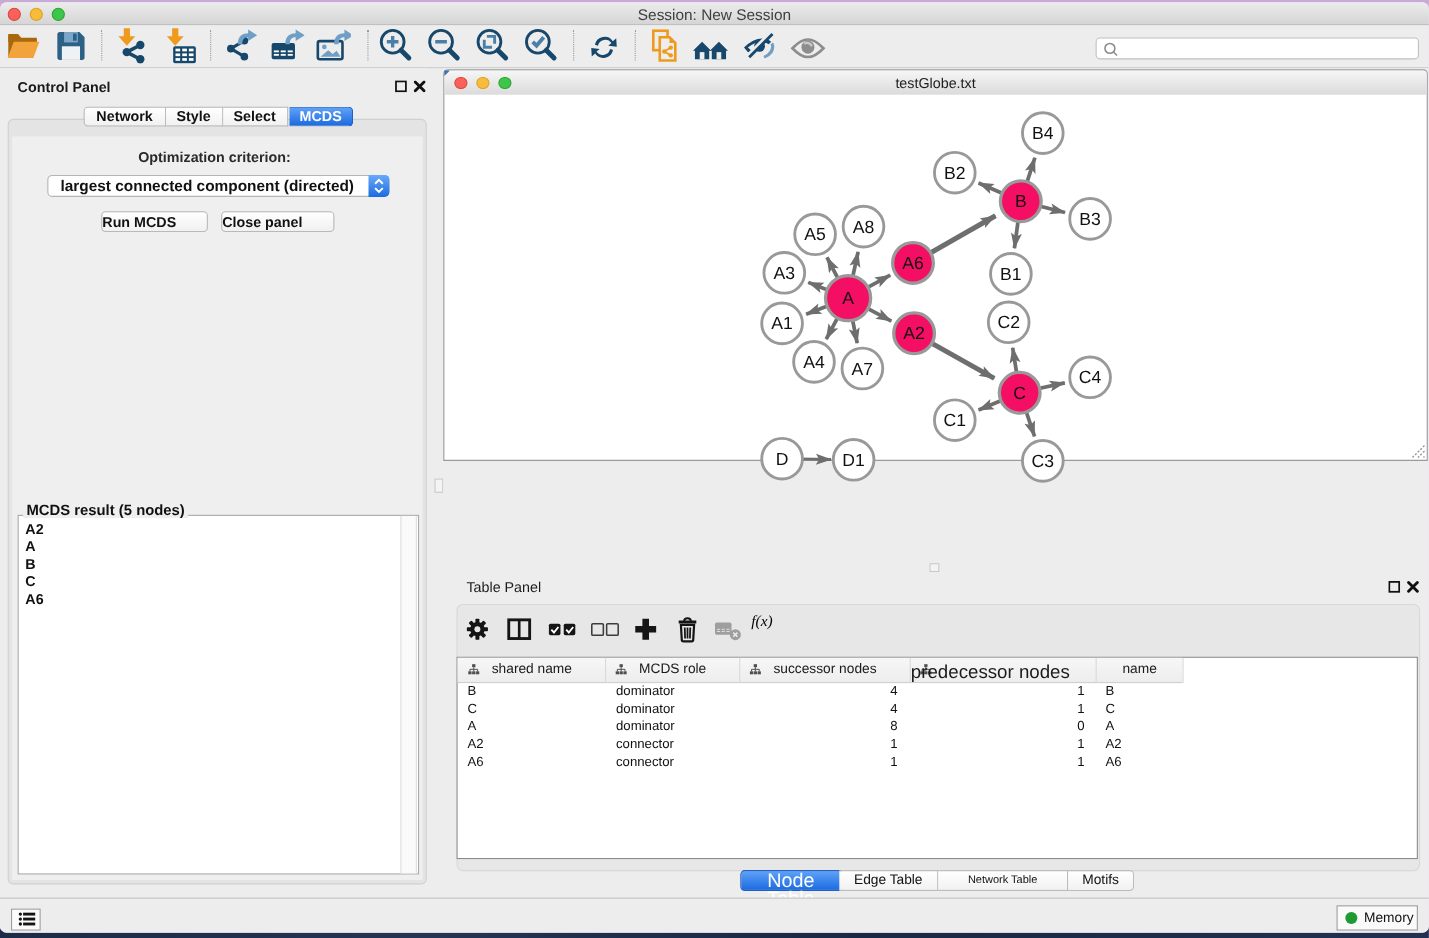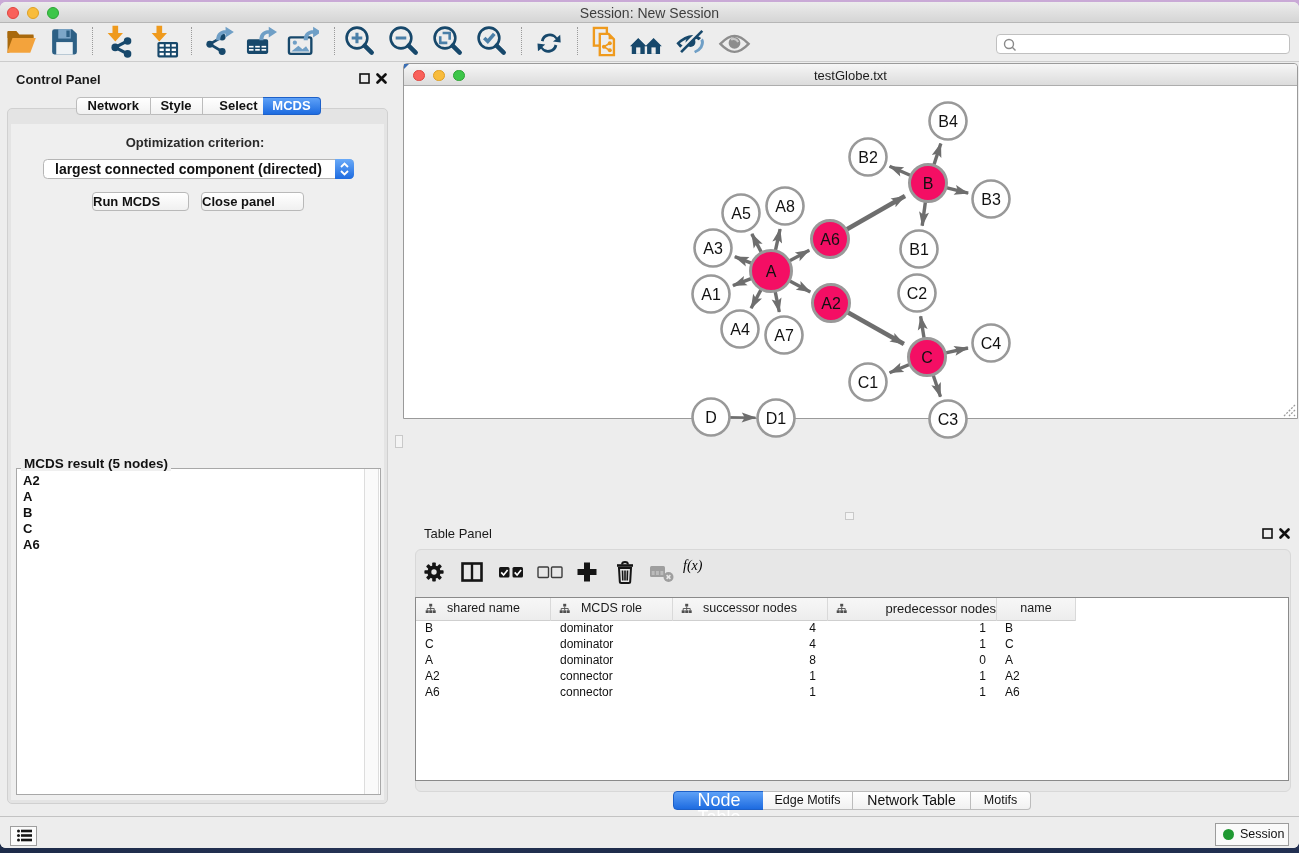--- a/index.html
+++ b/index.html
@@ -208,21 +208,21 @@
     <svg class="wbtn" style="left:376px;top:11px" width="11" height="11" viewBox="0 0 11 11">
           <path d="M1.5,1.5 L9.5,9.5 M9.5,1.5 L1.5,9.5" stroke="#111" stroke-width="2.6" stroke-linecap="round"></path>
         </svg>
 
     <div style="position:absolute;left:7px;top:46px;width:381px;height:696px;background:#e4e4e4;border:1px solid #d0d0d0;border-radius:5px"></div>
     <div style="position:absolute;left:11px;top:62px;width:373px;height:676px;background:#efefef"></div>
 
     <div style="position:absolute;left:76px;top:35px;width:245px;height:18px">
       <div class="seg first" style="left:0;width:74.5px">Network</div>
       <div class="seg" style="left:74.5px;width:52px">Style</div>
-      <div class="seg" style="left:126.5px;width:73px">Select</div>
+      <div class="seg" style="left:126.5px;width:59px">Select</div>
       <div class="seg last sel" style="left:187px;width:58px">MCDS</div>
     </div>
 
     <div style="position:absolute;left:0;top:73px;width:390px;text-align:center;font-size:13px;color:#2a2a2a">Optimization criterion:</div>
 
     <div style="position:absolute;left:43px;top:97px;width:311px;height:20px;background:#fff;border:1px solid #b5b5b5;border-radius:4.5px">
       <div style="position:absolute;left:11px;top:1px;font-size:14px;color:#111">largest connected component (directed)</div>
       <div style="position:absolute;right:-1px;top:-1px;width:19px;height:20px;background:linear-gradient(#6aaaf8,#1d6be0);border-radius:0 4.5px 4.5px 0">
         <svg width="19" height="20" viewBox="0 0 19 20">
               <path d="M6,8 L9.5,4.5 L13,8 M6,12 L9.5,15.5 L13,12" stroke="#fff" stroke-width="1.8" fill="none"></path>
@@ -441,21 +441,21 @@
             <div style="position:absolute;left:412.5px;top:0;width:169px;height:23px;border-right:1px solid #d9d9d9">
               <svg style="position:absolute;left:8px;top:5px" width="12" height="11" viewBox="0 0 12 11">
                 <g fill="#4f4f4f">
                   <rect x="4.2" y="0.8" width="3" height="2.7"></rect>
                   <rect x="0.7" y="7.3" width="3" height="2.7"></rect>
                   <rect x="4.2" y="7.3" width="3" height="2.7"></rect>
                   <rect x="7.7" y="7.3" width="3" height="2.7"></rect>
                   <path d="M5.7,3.5 V5.5 M2.2,7.3 V5.5 H9.2 V7.3 M5.7,5.5 V7.3" stroke="#4f4f4f" stroke-width="0.9" fill="none"></path>
                 </g>
               </svg>
-              <div style="position:absolute;left:0;right:0;top:3px;text-align:right;font-size:13px;color:#1a1a1a">predecessor nodes</div>
+              <div style="position:absolute;left:0;right:0;top:3px;text-align:left;font-size:17px;color:#1a1a1a">predecessor nodes</div>
             </div>
             <div style="position:absolute;left:581.5px;top:0;width:79px;height:23px;border-right:1px solid #d9d9d9">
               <div style="position:absolute;left:0;right:0;top:3px;text-align:center;font-size:12.5px;color:#1a1a1a">name</div>
             </div>
         <div style="position:absolute;left:0;top:23px;width:100%;height:16px;font-size:12px;color:#111">
               <span style="position:absolute;left:9.5px">B</span>
               <span style="position:absolute;left:144.5px">dominator</span>
               <span style="position:absolute;left:257.5px;width:143px;text-align:right">4</span>
               <span style="position:absolute;left:412.5px;width:158px;text-align:right">1</span>
               <span style="position:absolute;left:589.5px">B</span>
@@ -484,40 +484,40 @@
             <div style="position:absolute;left:0;top:87px;width:100%;height:16px;font-size:12px;color:#111">
               <span style="position:absolute;left:9.5px">A6</span>
               <span style="position:absolute;left:144.5px">connector</span>
               <span style="position:absolute;left:257.5px;width:143px;text-align:right">1</span>
               <span style="position:absolute;left:412.5px;width:158px;text-align:right">1</span>
               <span style="position:absolute;left:589.5px">A6</span>
             </div>
       </div>
       <div style="position:absolute;left:270px;top:269px;width:358px;height:19px">
         <div class="seg first sel" style="left:0;width:92px;font-size:18px;line-height:17px">Node Table</div>
-        <div class="seg" style="left:90px;width:90px;font-size:12.5px;line-height:17px">Edge Motifs</div>
-        <div class="seg" style="left:180px;width:118px;font-size:14px;line-height:17px">Network Table</div>
+        <div class="seg" style="left:90px;width:90px;font-size:12.5px;line-height:17px">Edge Table</div>
+        <div class="seg" style="left:180px;width:118px;font-size:10px;line-height:17px">Network Table</div>
         <div class="seg last" style="left:298px;width:60px;font-size:12.5px;line-height:17px">Motifs</div>
       </div>
     </div>
   </div>
 
   <div id="statusbar">
     <div style="position:absolute;left:9.5px;top:9px;width:27px;height:19.5px;background:#fbfbfb;border:1px solid #9e9e9e">
       <svg width="25" height="17" viewBox="0 0 25 17" style="display:block">
             <g fill="#151515">
               <circle cx="7.5" cy="4" r="1.5"></circle>
               <rect x="10" y="2.7" width="11" height="2.6"></rect>
               <circle cx="7.5" cy="8.5" r="1.5"></circle>
               <rect x="10" y="7.2" width="11" height="2.6"></rect>
               <circle cx="7.5" cy="13" r="1.5"></circle>
               <rect x="10" y="11.7" width="11" height="2.6"></rect>
             </g>
           </svg>
     </div>
     <div style="position:absolute;left:1215px;top:6px;width:74px;height:23px;background:#fafafa;border:1px solid #9c9c9c">
       <div style="position:absolute;left:7px;top:4.5px;width:11px;height:11px;border-radius:50%;background:#1f9932"></div>
-      <div style="position:absolute;left:24px;top:3px;font-size:12.5px;color:#111">Session</div>
+      <div style="position:absolute;left:24px;top:3px;font-size:12.5px;color:#111">Memory</div>
     </div>
   </div>
 
 </div>
 </div>
 
 </body></html>

